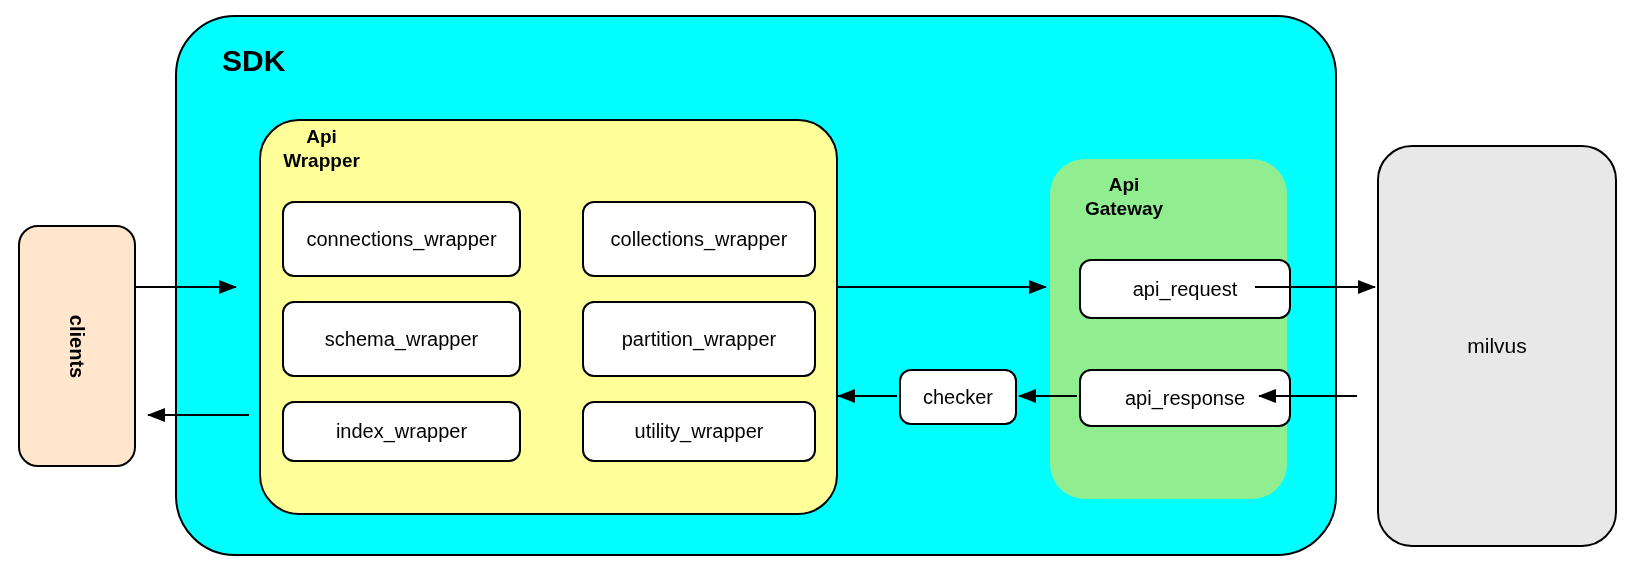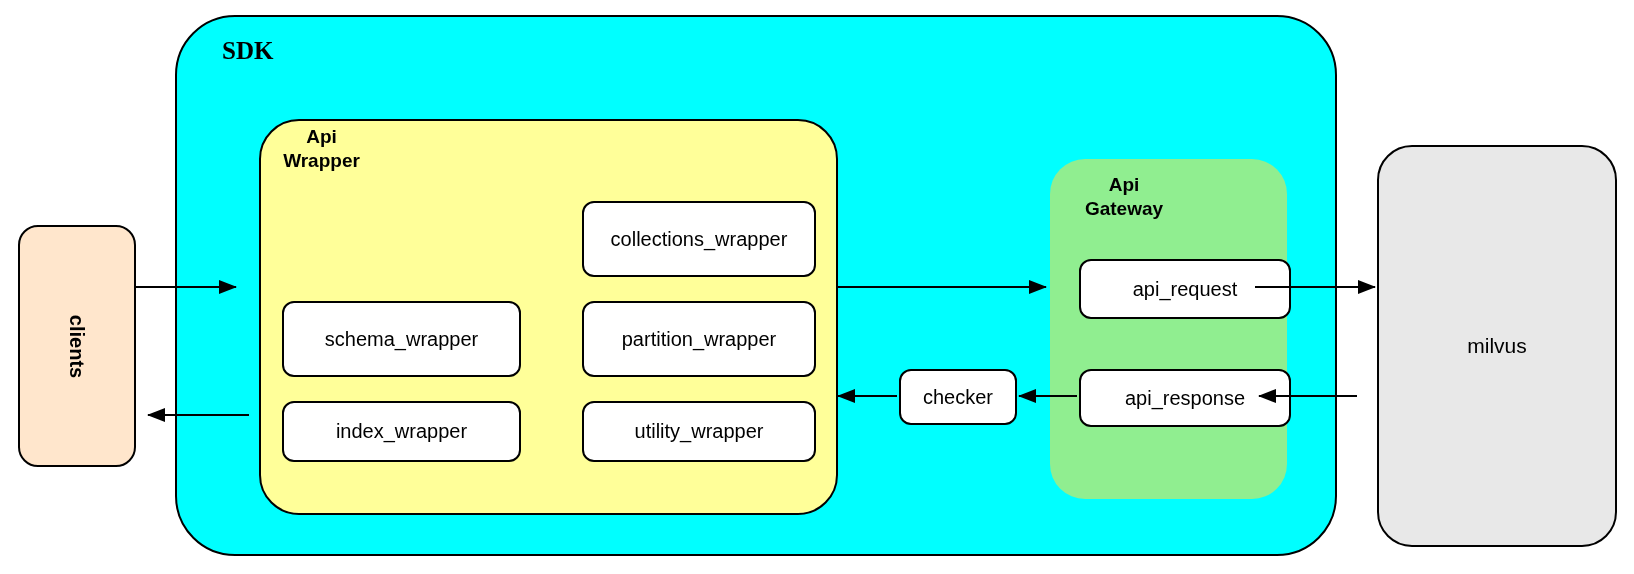--- a/index.html
+++ b/index.html
@@ -45,21 +45,21 @@
   .wbox.c2 { left:321px; width:234px; }
 
   
   .gbox { position:absolute; box-sizing:border-box; border:2px solid var(--stroke,#000);
           background:#fff; border-radius:12px; left:29px; width:212px;
           display:flex; align-items:center; justify-content:center; font-size:20px; }
   .gbox.req { top:100px; height:60px; }
   .gbox.res { top:210px; height:58px; }
 
   .container-label { position:absolute; font-weight:bold; }
-  .sdk-label       { left:45px; top:20px; font-size:25px;font-family:Liberation Serif, serif; }
+  .sdk-label       { left:45px; top:27px; font-size:30px; }
   .two-line        { font-size:19px; line-height:24px; text-align:center; }
   .apiw-label      { left:8px;  top:4px;  width:105px; }
   .apig-label      { left:14px; top:14px; width:120px; }
 
   .clients-label { font-weight:bold; font-size:20px; transform:rotate(90deg); white-space:nowrap; }
   .milvus-label  { font-weight:normal; font-size:21px; }
 
   .leaf-text { font-size:20px; }
 
   svg.arrows { position:absolute; left:0; top:0; width:1634px; height:574px;
@@ -75,20 +75,23 @@
     <span class="clients-label">clients</span>
   </div>
 
   <div class="node fill-cyan sdk">
     <span class="container-label sdk-label">SDK</span>
 
     <div class="node fill-yellow api-wrapper">
       <div class="container-label two-line apiw-label">
         <span style="display:block">Api</span>
         <span style="display:block">Wrapper</span>
+      </div>
+      <div class="node fill-white wbox r1 c1">
+        <span class="leaf-text">connections_wrapper</span>
       </div>
       <div class="node fill-white wbox r1 c2">
         <span class="leaf-text">collections_wrapper</span>
       </div>
       <div class="node fill-white wbox r2 c1">
         <span class="leaf-text">schema_wrapper</span>
       </div>
       <div class="node fill-white wbox r2 c2">
         <span class="leaf-text">partition_wrapper</span>
       </div>

